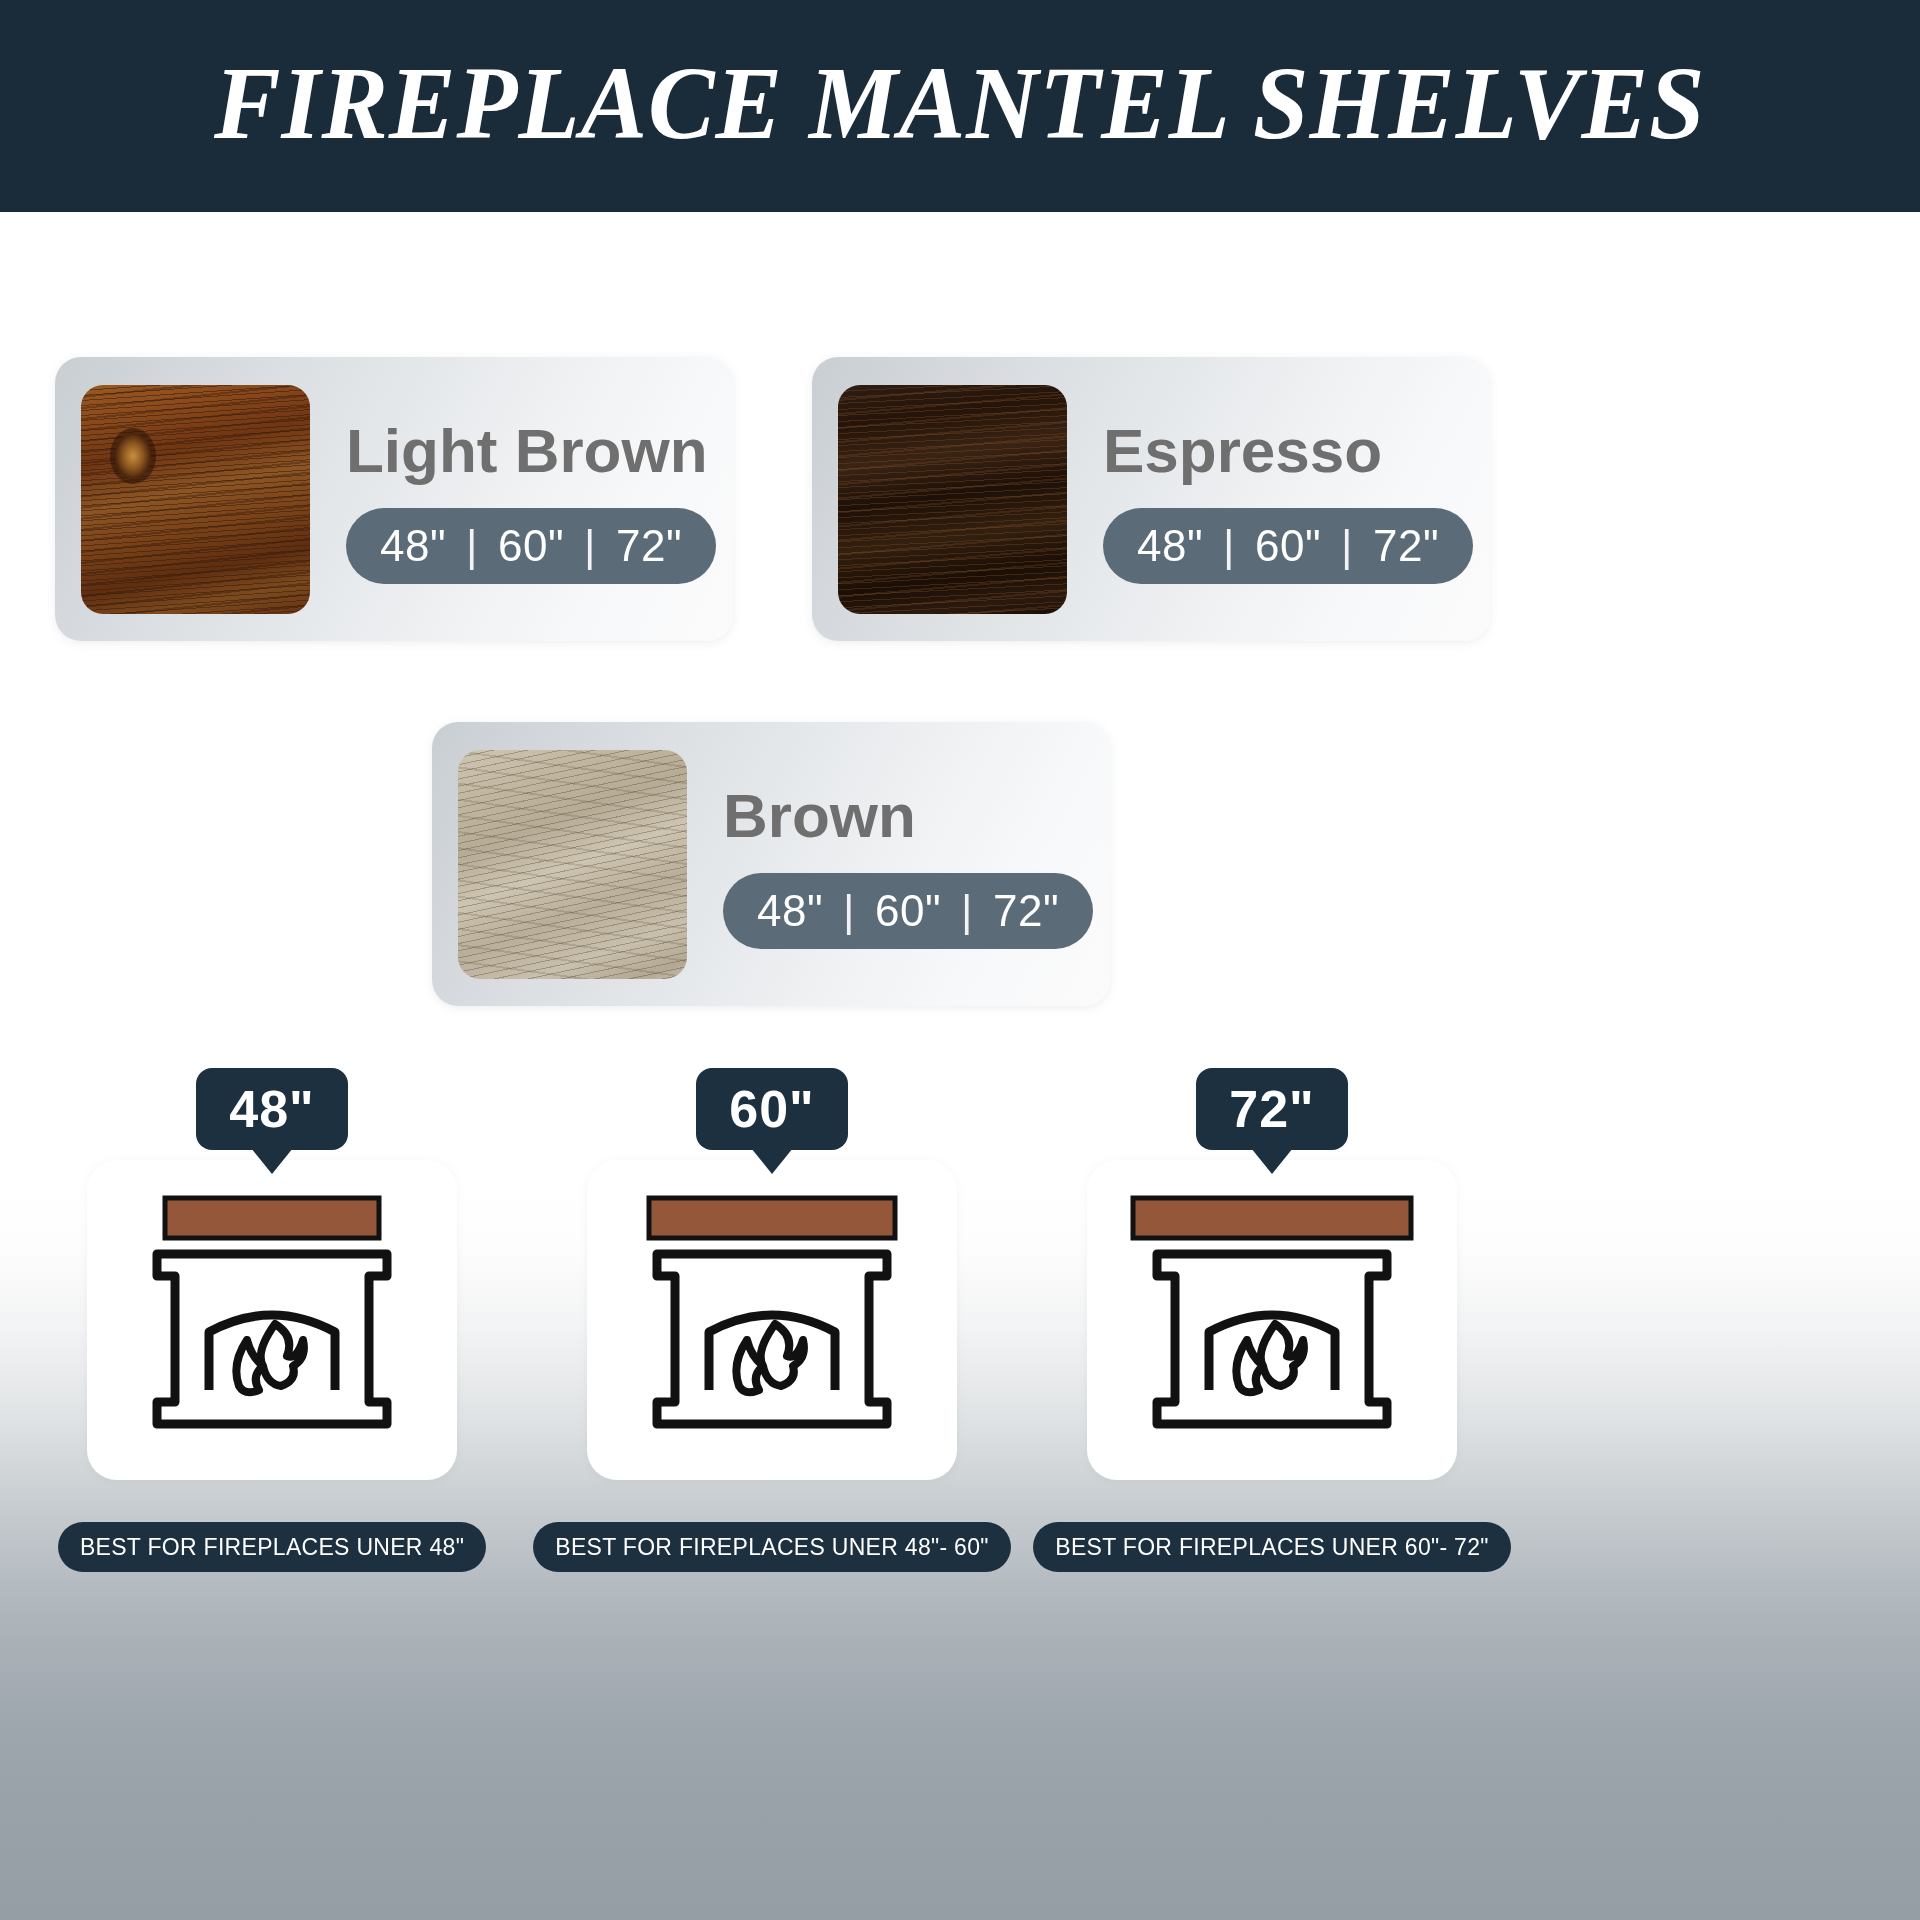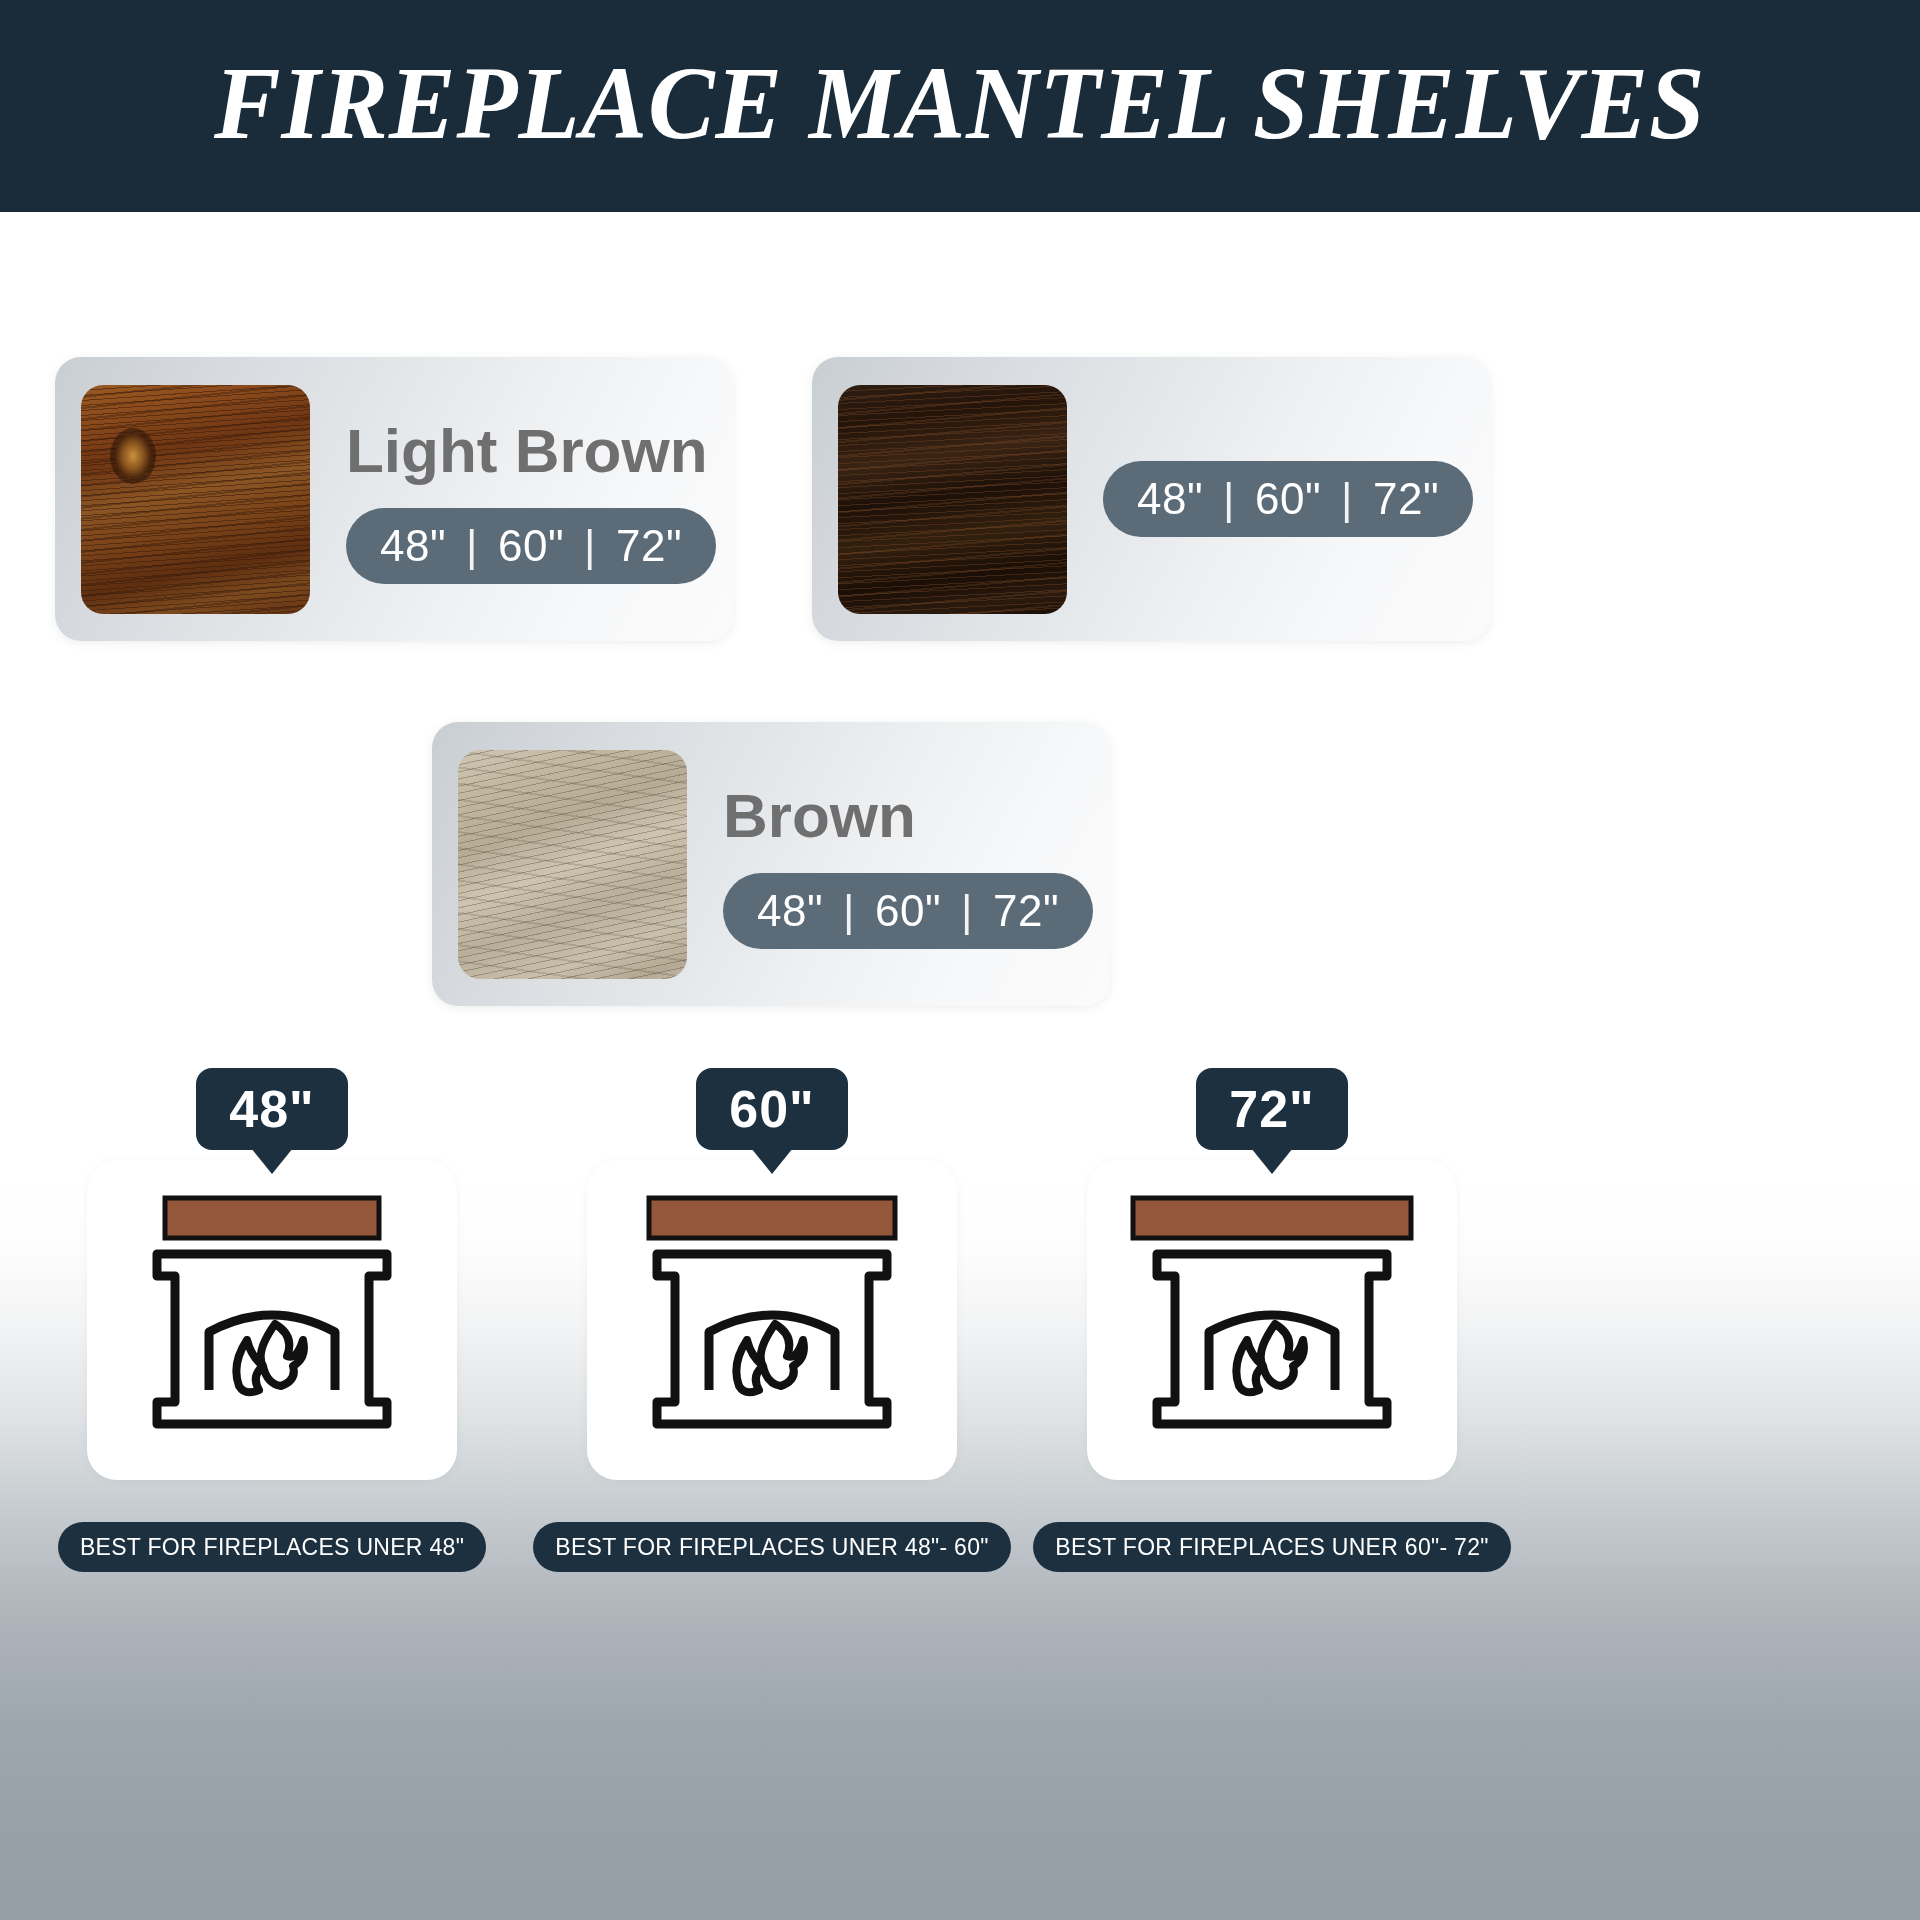--- a/index.html
+++ b/index.html
@@ -288,20 +288,21 @@
         <span>60"</span>
         <span class="size-sep">|</span>
         <span>72"</span>
       </div>
     </div>
   </div>
 
   <div class="finish-card card-espresso">
     <div class="swatch swatch-espresso"></div>
     <div class="card-body">
+      <div class="finish-name">Espresso</div>
       <div class="size-pill">
         <span>48"</span>
         <span class="size-sep">|</span>
         <span>60"</span>
         <span class="size-sep">|</span>
         <span>72"</span>
       </div>
     </div>
   </div>
 

